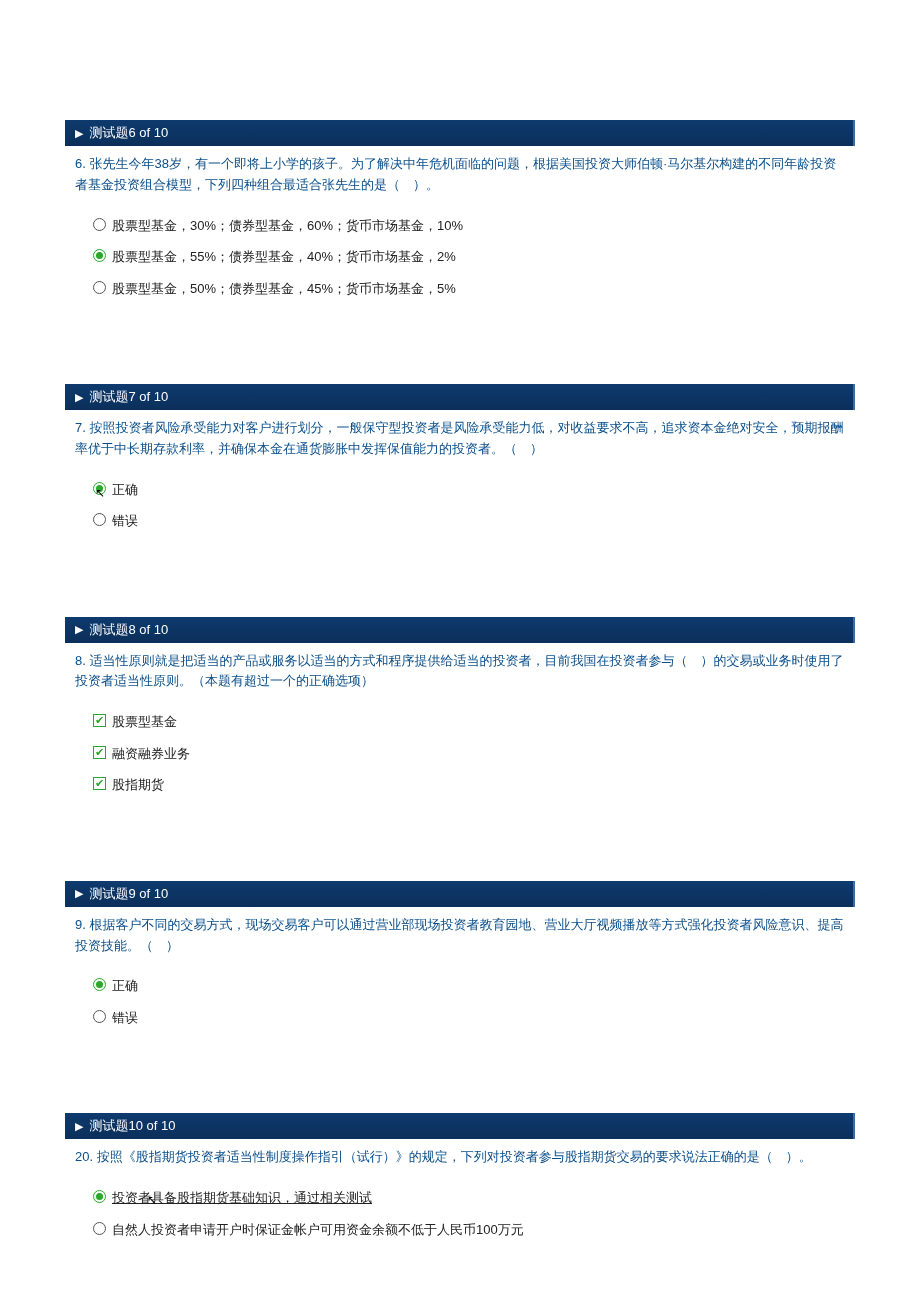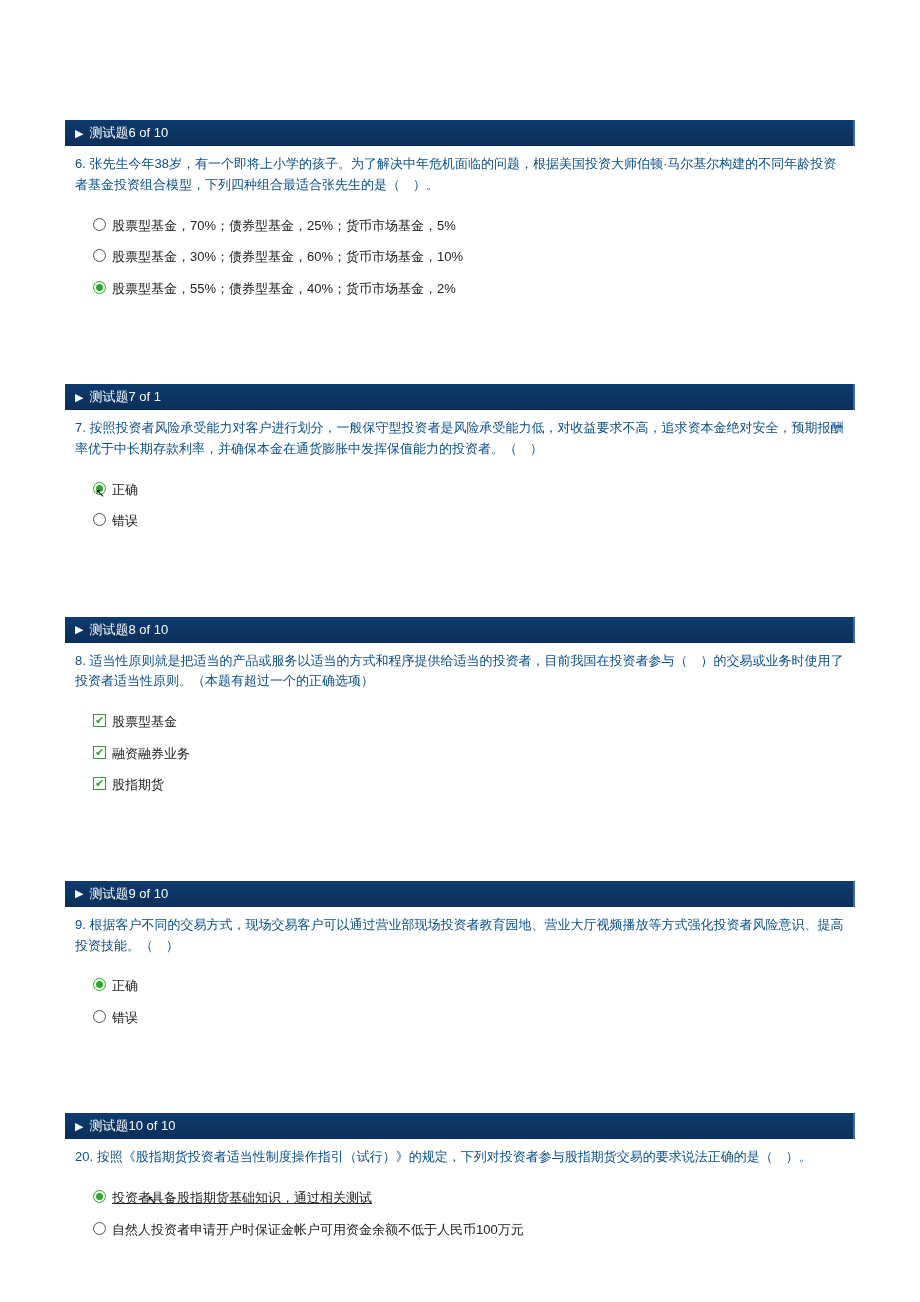--- a/index.html
+++ b/index.html
@@ -97,41 +97,41 @@
     <div class="q-header">
       <span class="q-header-arrow">▶</span>
       <span>测试题6 of 10</span>
     </div>
     <div class="q-text">6. 张先生今年38岁，有一个即将上小学的孩子。为了解决中年危机面临的问题，根据美国投资大师伯顿·马尔基尔构建的不同年龄投资者基金投资组合模型，下列四种组合最适合张先生的是（　）。</div>
     <div class="options">
       <div class="option-row">
         <span class="radio-outline">
             <span class="radio-dot"></span>
           </span>
-        <span class="option-label">股票型基金，70%；债券型基金，25%；货币市场基金，5%</span>
-      </div>
-      <div class="option-row">
-        <span class="radio-outline">
-            <span class="radio-dot"></span>
-          </span>
         <span class="option-label">股票型基金，30%；债券型基金，60%；货币市场基金，10%</span>
       </div>
       <div class="option-row">
         <span class="radio-outline selected">
             <span class="radio-dot"></span>
           </span>
         <span class="option-label">股票型基金，55%；债券型基金，40%；货币市场基金，2%</span>
       </div>
+      <div class="option-row">
+        <span class="radio-outline">
+            <span class="radio-dot"></span>
+          </span>
+        <span class="option-label">股票型基金，50%；债券型基金，45%；货币市场基金，5%</span>
+      </div>
     </div>
   </div>
 
   <div class="question-block q7">
     <div class="q-header">
       <span class="q-header-arrow">▶</span>
-      <span>测试题7 of 1</span>
+      <span>测试题7 of 10</span>
     </div>
     <div class="q-text">7. 按照投资者风险承受能力对客户进行划分，一般保守型投资者是风险承受能力低，对收益要求不高，追求资本金绝对安全，预期报酬率优于中长期存款利率，并确保本金在通货膨胀中发挥保值能力的投资者。（　）</div>
     <div class="options">
       <div class="option-row" style="position:relative;">
         <span class="radio-outline selected">
             <span class="radio-dot"></span>
           </span>
         <span class="option-label">正确</span>
         <span class="cursor-glyph" style="left:2px;top:4px;">↖</span>
       </div>

